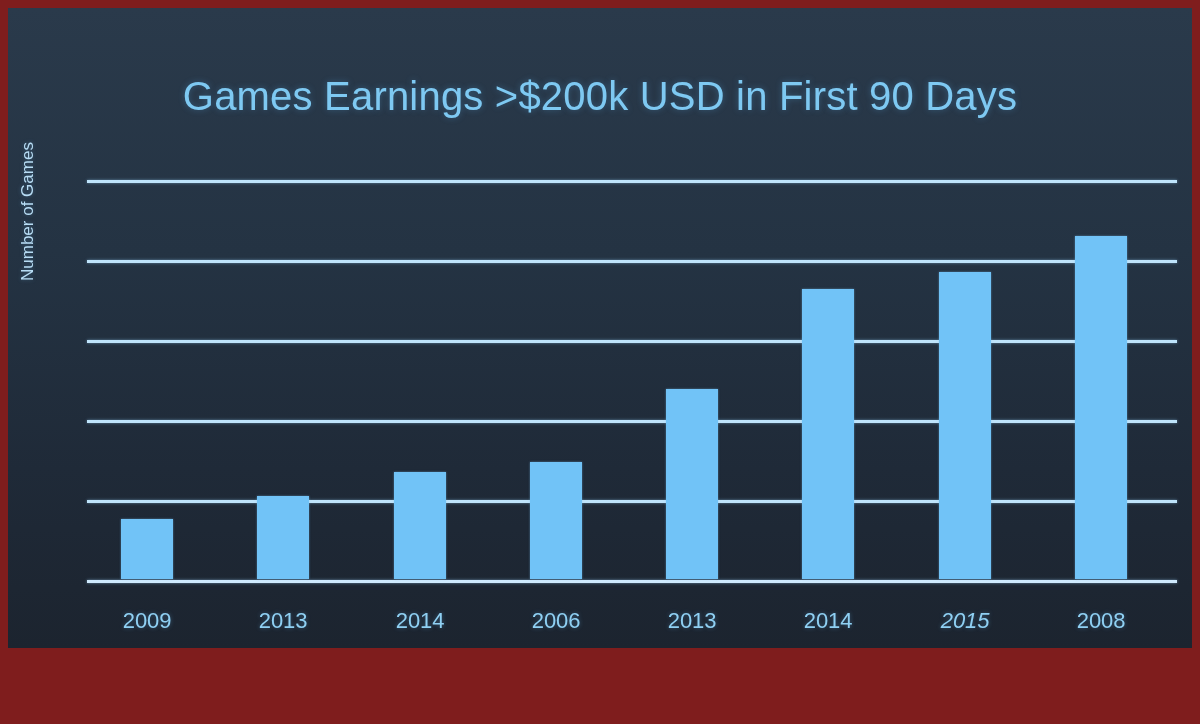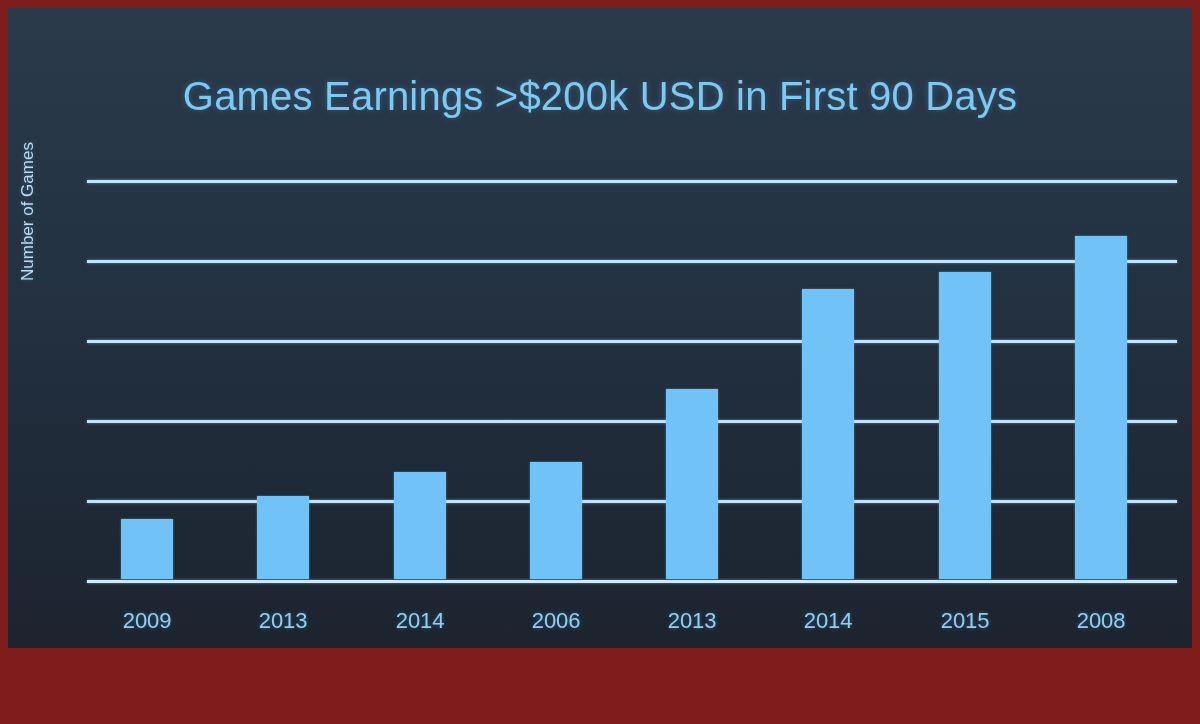--- a/index.html
+++ b/index.html
@@ -138,17 +138,17 @@
       <div class="bar" style="left: 988px; width: 52px; height: 343px;"></div>
     </div>
 
   <div id="xticks">
       <div class="xtick" style="left: -8px; width: 136.25px;">2009</div>
       <div class="xtick" style="left: 128px; width: 136.25px;">2013</div>
       <div class="xtick" style="left: 265px; width: 136.25px;">2014</div>
       <div class="xtick" style="left: 401px; width: 136.25px;">2006</div>
       <div class="xtick" style="left: 537px; width: 136.25px;">2013</div>
       <div class="xtick" style="left: 673px; width: 136.25px;">2014</div>
-      <div class="xtick" style="left: 810px; width: 136.25px;">2015</div>
+      <div class="xtick" style="left: 810px; width: 136.25px; font-style: italic;">2015</div>
       <div class="xtick" style="left: 946px; width: 136.25px;">2008</div>
     </div>
 
 </div>
 
 </body></html>

